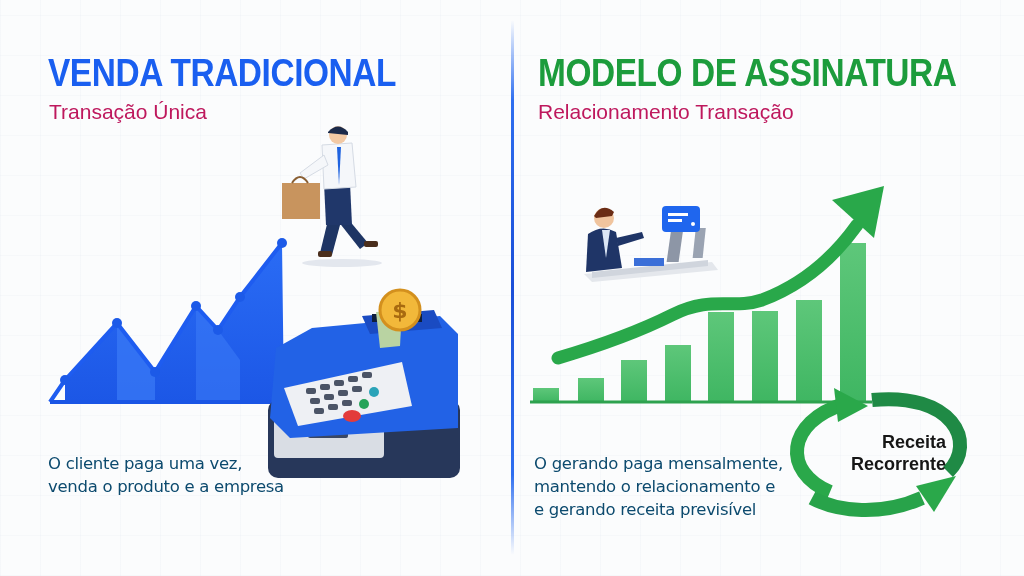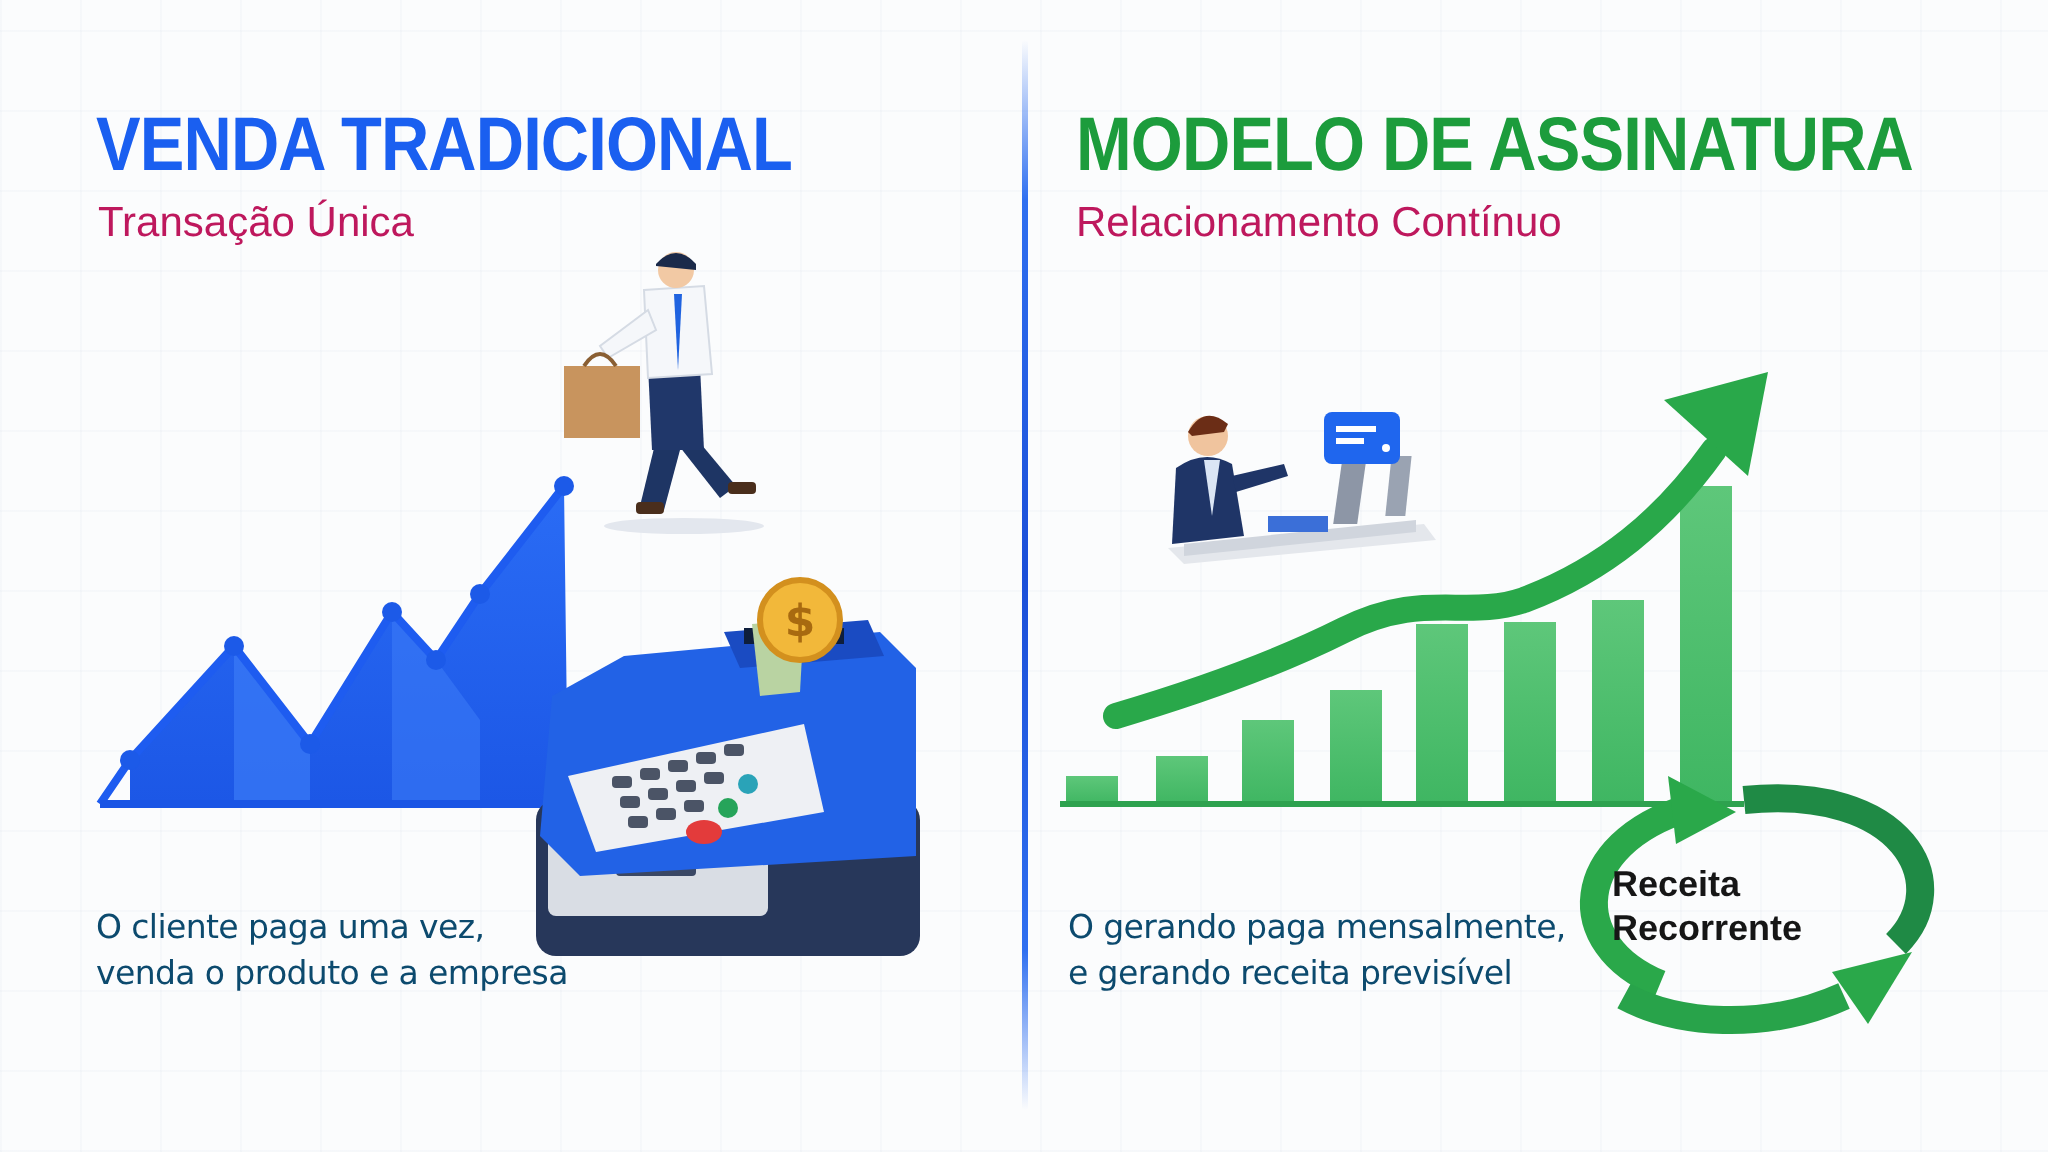--- a/index.html
+++ b/index.html
@@ -16,21 +16,21 @@
   .title-left { left:48px; color:#1a5ff0; }
   .title-right { left:26px; color:#1c9c3c; }
   .subtitle { position:absolute; top:100px; font-size:21px; color:#be185d; white-space:nowrap; }
   .sub-left { left:49px; }
   .sub-right { left:26px; }
   .desc { position:absolute; top:452px; font-family:"DejaVu Sans", sans-serif; font-size:16.5px; line-height:23px; color:#0c4a6e; white-space:nowrap; letter-spacing:-0.3px; }
   .desc-left { left:48px; }
   .desc-right { left:22px; }
   .desc div { display:block; }
   svg { position:absolute; overflow:visible; }
-  .cycle-label { position:absolute; left:294px; top:431px; width:140px; text-align:left; font-weight:700; font-size:18px; line-height:22px; color:#161616; }
+  .cycle-label { position:absolute; left:294px; top:431px; width:140px; text-align:right; font-weight:700; font-size:18px; line-height:22px; color:#161616; }
   .cycle-label div { display:block; }
 </style>
 </head>
 <body>
 
 <div class="bg-grid"></div>
 
 <div class="panel left">
   <div class="title title-left">VENDA TRADICIONAL</div>
   <div class="subtitle sub-left">Transação Única</div>
@@ -107,21 +107,21 @@
   <div class="desc desc-left">
     <div>O cliente paga uma vez,</div>
     <div>venda o produto e a empresa</div>
   </div>
 </div>
 
 <div class="divider"></div>
 
 <div class="panel right">
   <div class="title title-right">MODELO DE ASSINATURA</div>
-  <div class="subtitle sub-right">Relacionamento Contínuo</div>
+  <div class="subtitle sub-right">Relacionamento Transação</div>
 
   <svg style="left:60px;top:188px" width="150" height="95">
     <path d="M12 86 L140 74 L146 82 L20 94 Z" fill="#e4e7ec"></path>
     <path d="M20 84 L136 72 L136 78 L20 90 Z" fill="#d0d5dd"></path>
     <rect x="105" y="44" width="12" height="30" fill="#8d96a6" transform="skewX(-8)"></rect>
     <rect x="128" y="40" width="10" height="30" fill="#9aa3b2" transform="skewX(-6)"></rect>
     <rect x="62" y="70" width="30" height="8" fill="#3b6fd8"></rect>
     <path d="M16 46 Q30 36 44 44 L50 80 L14 84 Z" fill="#1f3567"></path>
     <path d="M30 42 L34 70 L38 42 Z" fill="#dbe6f5"></path>
     <path d="M44 50 L70 44 L72 50 L46 58 Z" fill="#1f3567"></path>
@@ -162,15 +162,16 @@
     <path d="M150 116 C 110 134, 66 130, 40 116" fill="none" stroke="#28a34a" stroke-width="14"></path>
     <polygon points="184,94 162,130 144,104" fill="#2aa84a"></polygon>
   </svg>
   <div class="cycle-label">
     <div>Receita</div>
     <div>Recorrente</div>
   </div>
 
   <div class="desc desc-right">
     <div>O gerando paga mensalmente,</div>
+    <div>mantendo o relacionamento e</div>
     <div>e gerando receita previsível</div>
   </div>
 </div>
 
 </body></html>

